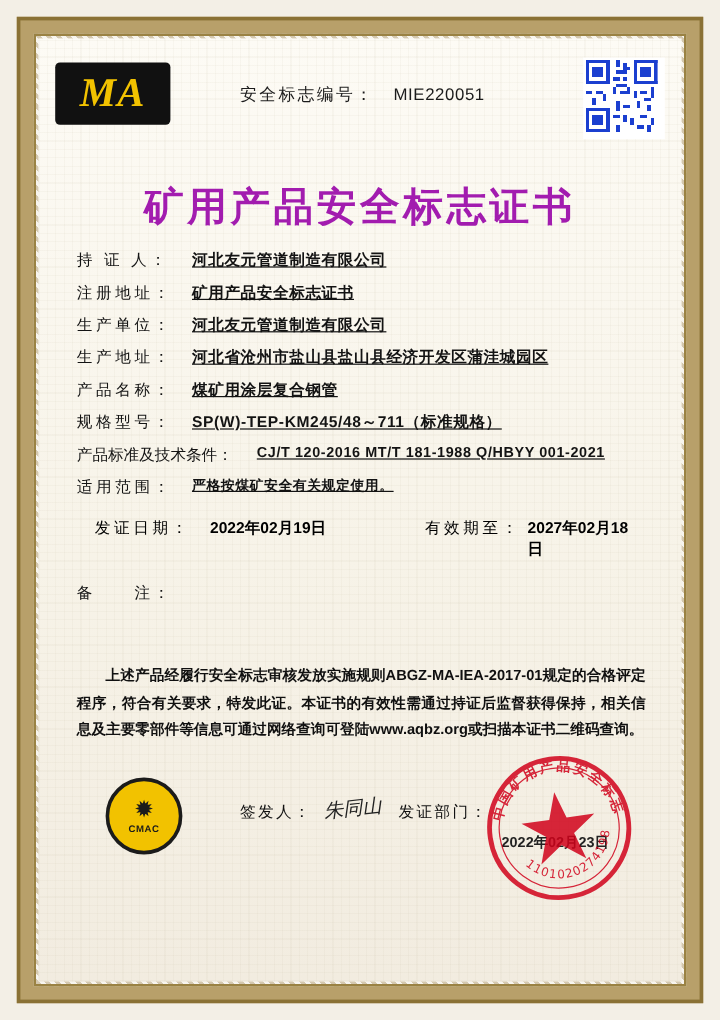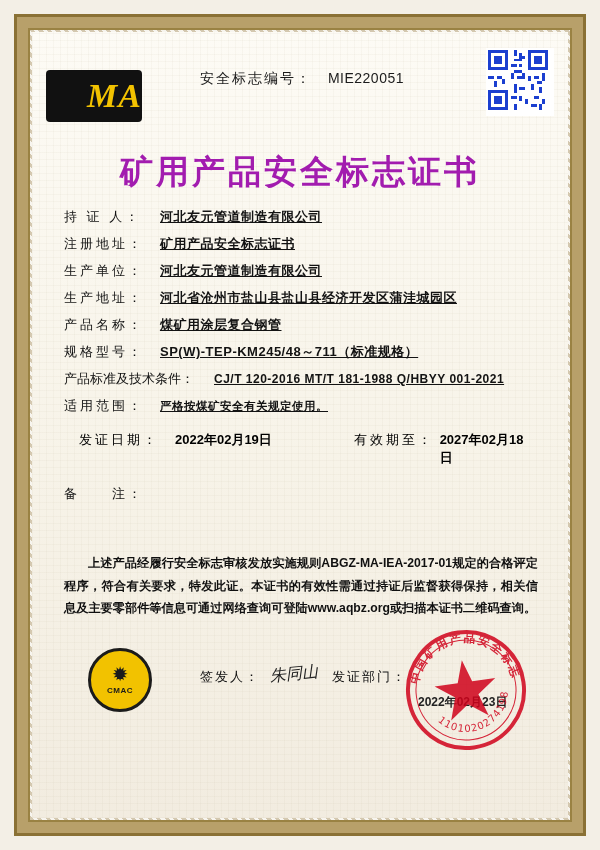--- a/index.html
+++ b/index.html
@@ -75,22 +75,21 @@
   .ma-logo {
     position: absolute;
     left: 46px;
     top: 52px;
     width: 96px;
     height: 52px;
     background: #111;
     border-radius: 4px;
     display: flex;
     align-items: center;
-    justify-content: flex-end;
-    margin-top: 18px;
+    justify-content: center;
   }
   .ma-logo span {
     font-family: "Liberation Serif", serif;
     font-weight: bold;
     font-style: italic;
     font-size: 34px;
     color: #f2c200;
     letter-spacing: 1px;
   }
 
@@ -137,21 +136,21 @@
 
   
   .fields {
     position: absolute;
     left: 64px;
     top: 208px;
     width: 472px;
   }
   .row {
     display: flex;
-    align-items: center;
+    align-items: flex-start;
     margin-bottom: 9px;
     font-size: 13px;
     color: #131313;
   }
   .row .label {
     width: 96px;
     flex: 0 0 96px;
     letter-spacing: 3px;
     white-space: nowrap;
   }

